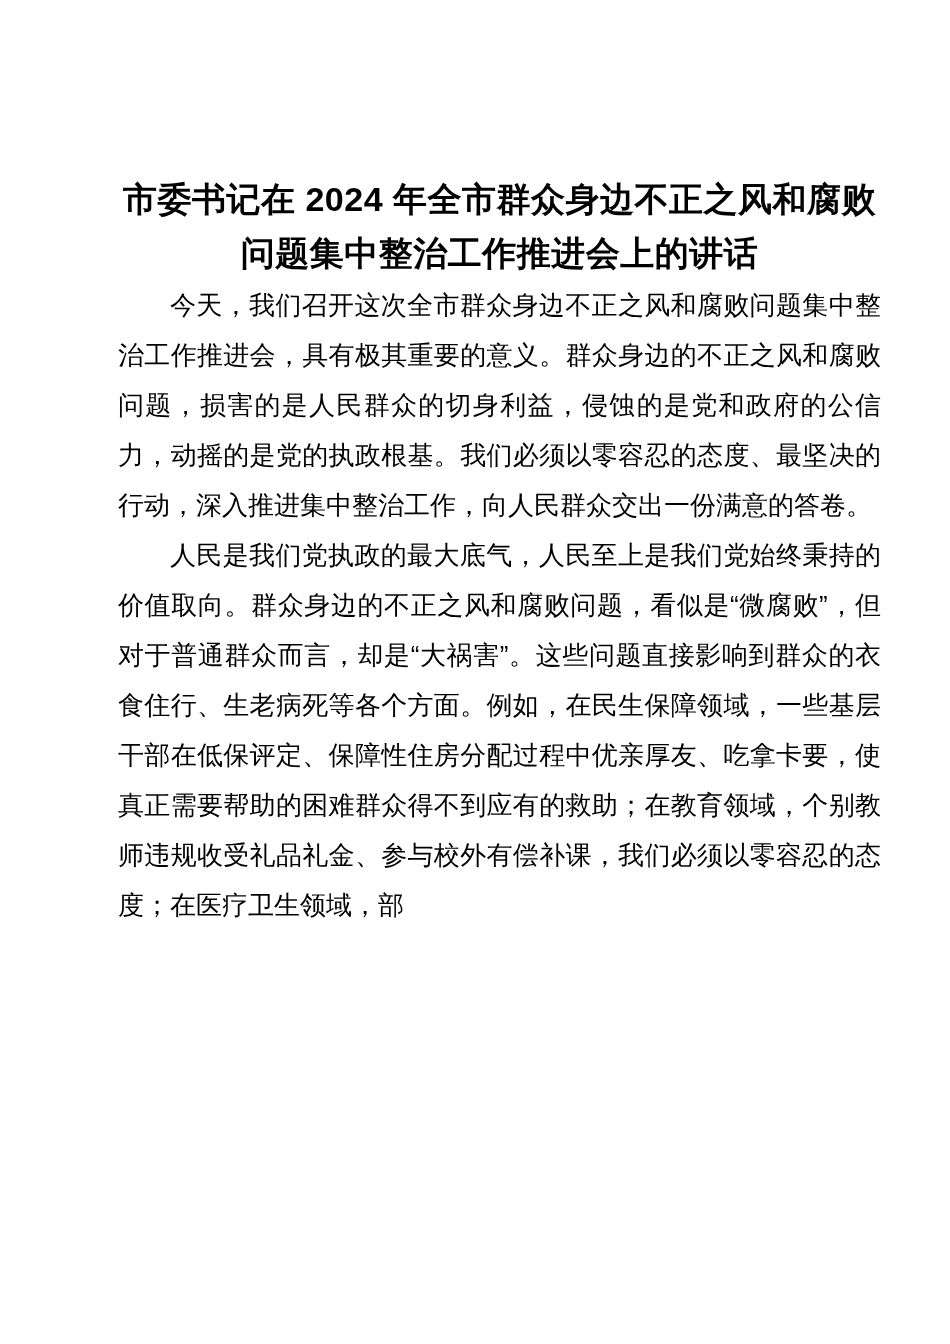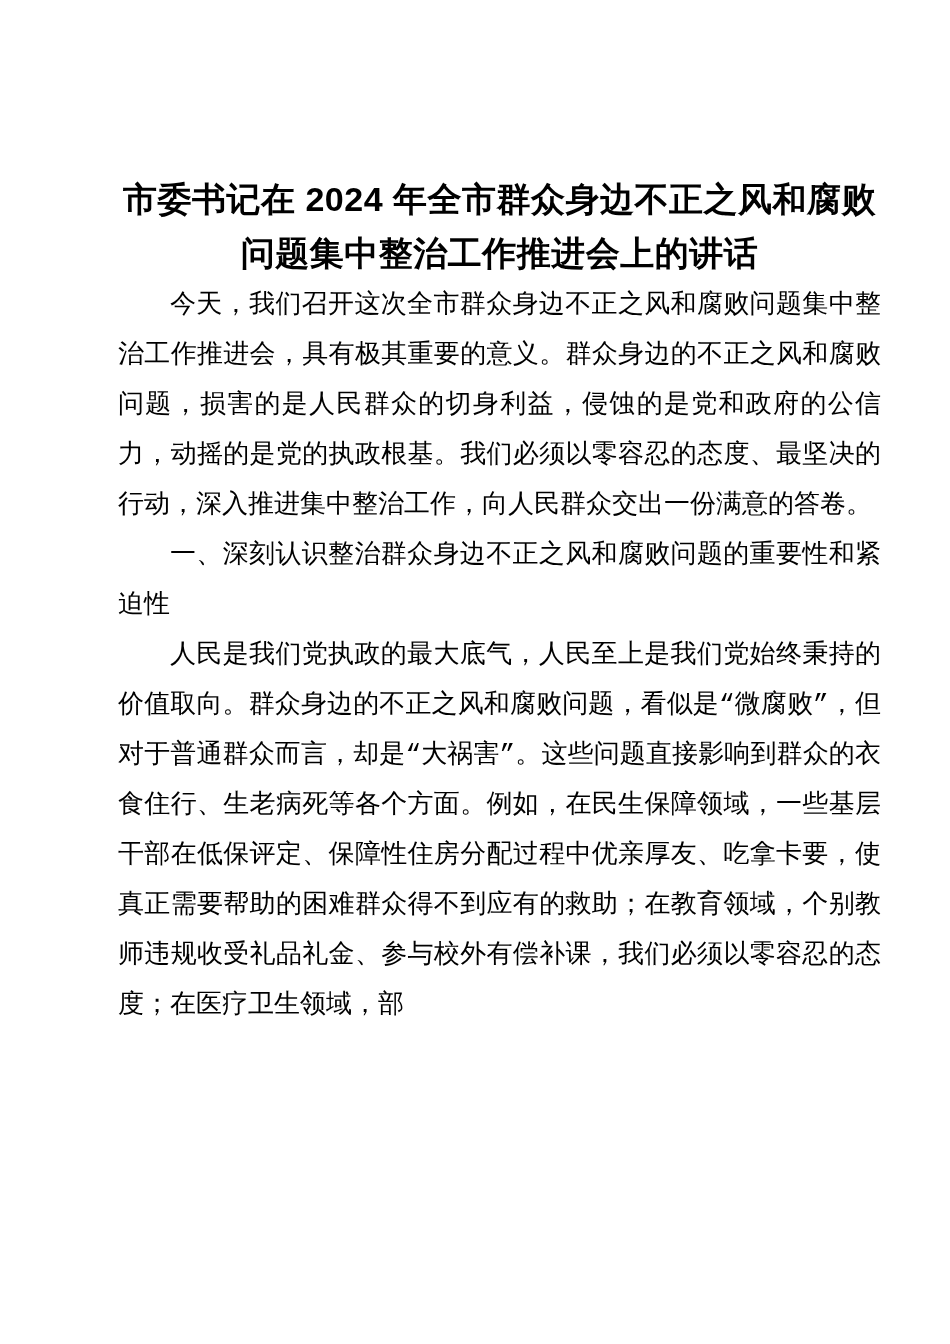--- a/index.html
+++ b/index.html
@@ -33,29 +33,27 @@
     font-size: 26px;
     font-weight: 400;
     line-height: 50px;
     text-align: justify;
     text-justify: inter-character;
     word-break: normal;
     overflow-wrap: break-word;
   }
   .indent {
     text-indent: 2em;
-    font-family: Liberation Mono, monospace;
   }
 </style>
 </head>
 <body>
 
 <div class="page">
   <h1 class="doc-title">市委书记在 2024 年全市群众身边不正之风和腐败问题集中整治工作推进会上的讲话</h1>
 
 
   <p class="line indent">今天，我们召开这次全市群众身边不正之风和腐败问题集中整治工作推进会，具有极其重要的意义。群众身边的不正之风和腐败问题，损害的是人民群众的切身利益，侵蚀的是党和政府的公信力，动摇的是党的执政根基。我们必须以零容忍的态度、最坚决的行动，深入推进集中整治工作，向人民群众交出一份满意的答卷。</p>
 
-  <p class="line indent">一、深刻认识整治群众身边不正之风和腐败问题的重要性和紧迫性</p>
 
 
   <p class="line indent">人民是我们党执政的最大底气，人民至上是我们党始终秉持的价值取向。群众身边的不正之风和腐败问题，看似是“微腐败”，但对于普通群众而言，却是“大祸害”。这些问题直接影响到群众的衣食住行、生老病死等各个方面。例如，在民生保障领域，一些基层干部在低保评定、保障性住房分配过程中优亲厚友、吃拿卡要，使真正需要帮助的困难群众得不到应有的救助；在教育领域，个别教师违规收受礼品礼金、参与校外有偿补课，我们必须以零容忍的态度；在医疗卫生领域，部</p>
 </div>
 
 </body></html>

